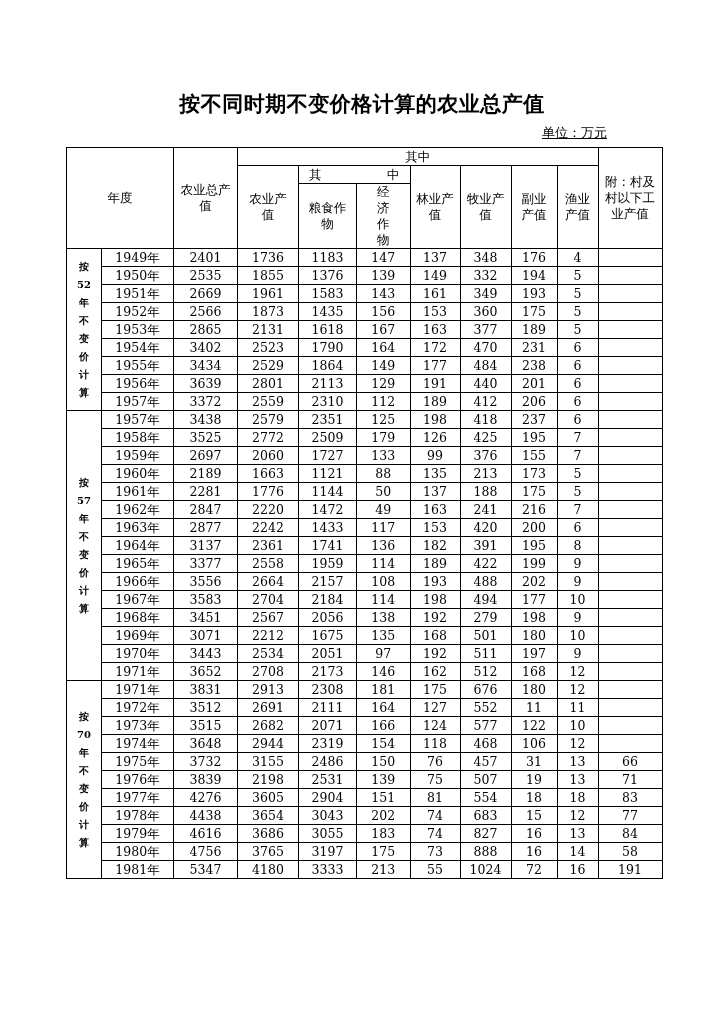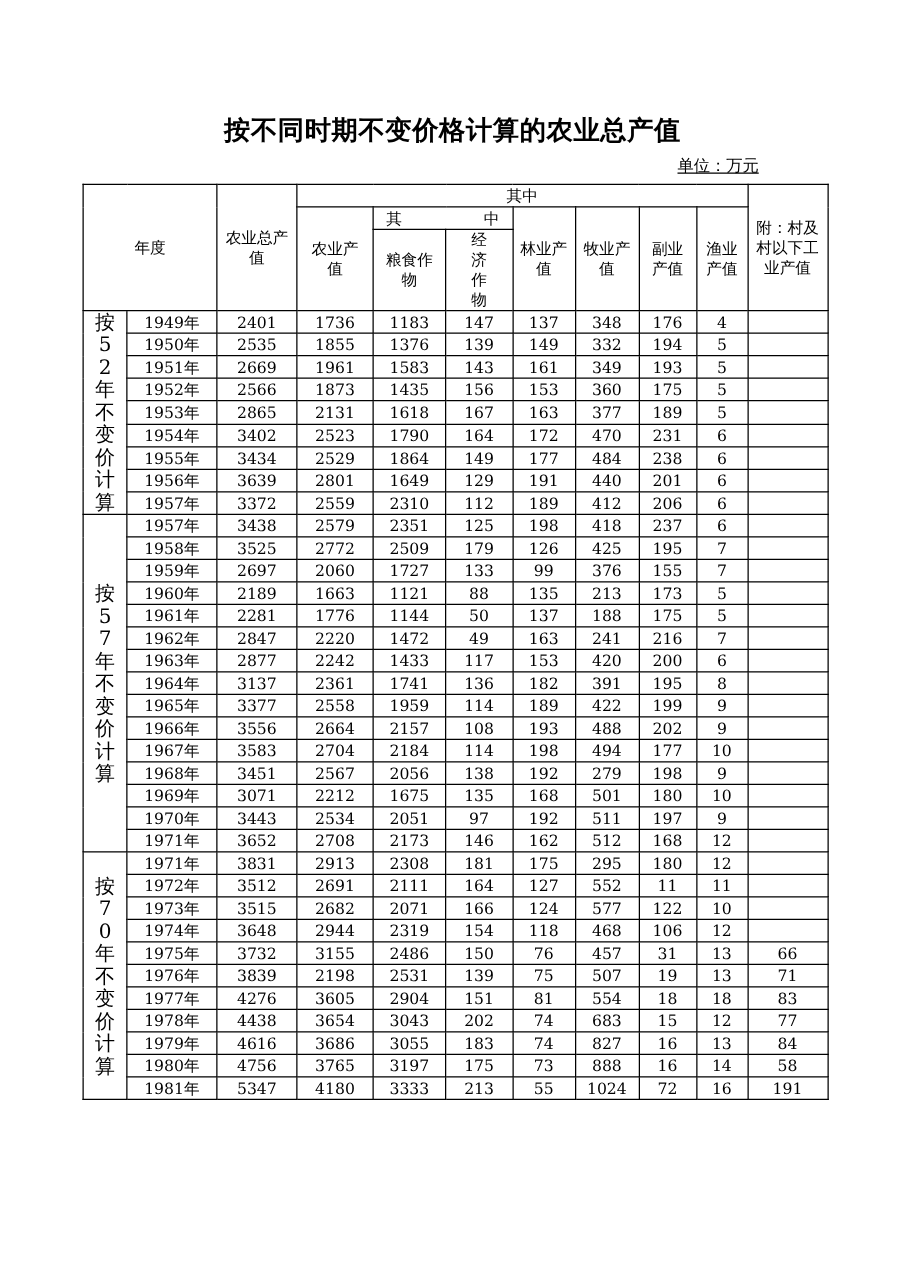--- a/index.html
+++ b/index.html
@@ -3,21 +3,21 @@
 <meta charset="utf-8">
 <style>
   html, body { margin:0; padding:0; background:#ffffff; }
   body { width:724px; height:1024px; position:relative; font-family:"DejaVu Serif","Liberation Serif",serif; color:#000; overflow:hidden; }
   .title { position:absolute; top:90px; left:0; width:724px; text-align:center; font-size:21px; font-weight:bold; font-family:"DejaVu Sans","Liberation Sans",sans-serif; letter-spacing:0.5px; }
   .unit { position:absolute; top:124px; left:542px; font-size:13px;text-decoration:underline; }
   table { position:absolute; left:66px; top:147px; border-collapse:collapse; table-layout:fixed; }
   td { border:1px solid #000; padding:0; text-align:center; font-size:12.5px; line-height:17px; height:17px; overflow:hidden; white-space:nowrap; }
   thead td { font-size:12.5px; line-height:16px; white-space:normal; }
   .outer-top td { border-top:1.5px solid #000; }
-  .grp { white-space:normal; word-break:break-all; font-size:16px; line-height:18px; vertical-align:middle; padding:0 9px; }
+  .grp { white-space:normal; word-break:break-all; font-size:10px; line-height:18px; vertical-align:middle; padding:0 9px;font-weight:bold; }
   .split { display:flex; justify-content:space-between; padding:0 10px; }
   table { border:1.5px solid #000; }
 </style>
 </head>
 <body>
 
 <div class="title">按不同时期不变价格计算的农业总产值</div>
 <div class="unit">单位：万元</div>
 
 <table>
@@ -142,21 +142,21 @@
         <td>177</td>
         <td>484</td>
         <td>238</td>
         <td>6</td>
         <td></td>
       </tr>
       <tr>
         <td>1956年</td>
         <td>3639</td>
         <td>2801</td>
-        <td>1649</td>
+        <td>2113</td>
         <td>129</td>
         <td>191</td>
         <td>440</td>
         <td>201</td>
         <td>6</td>
         <td></td>
       </tr>
       <tr>
         <td>1957年</td>
         <td>3372</td>
@@ -351,21 +351,21 @@
         <td></td>
       </tr>
       <tr class="outer-top">
         <td rowspan="11" class="grp">按70年不变价计算</td>
         <td>1971年</td>
         <td>3831</td>
         <td>2913</td>
         <td>2308</td>
         <td>181</td>
         <td>175</td>
-        <td>295</td>
+        <td>676</td>
         <td>180</td>
         <td>12</td>
         <td></td>
       </tr>
       <tr>
         <td>1972年</td>
         <td>3512</td>
         <td>2691</td>
         <td>2111</td>
         <td>164</td>

